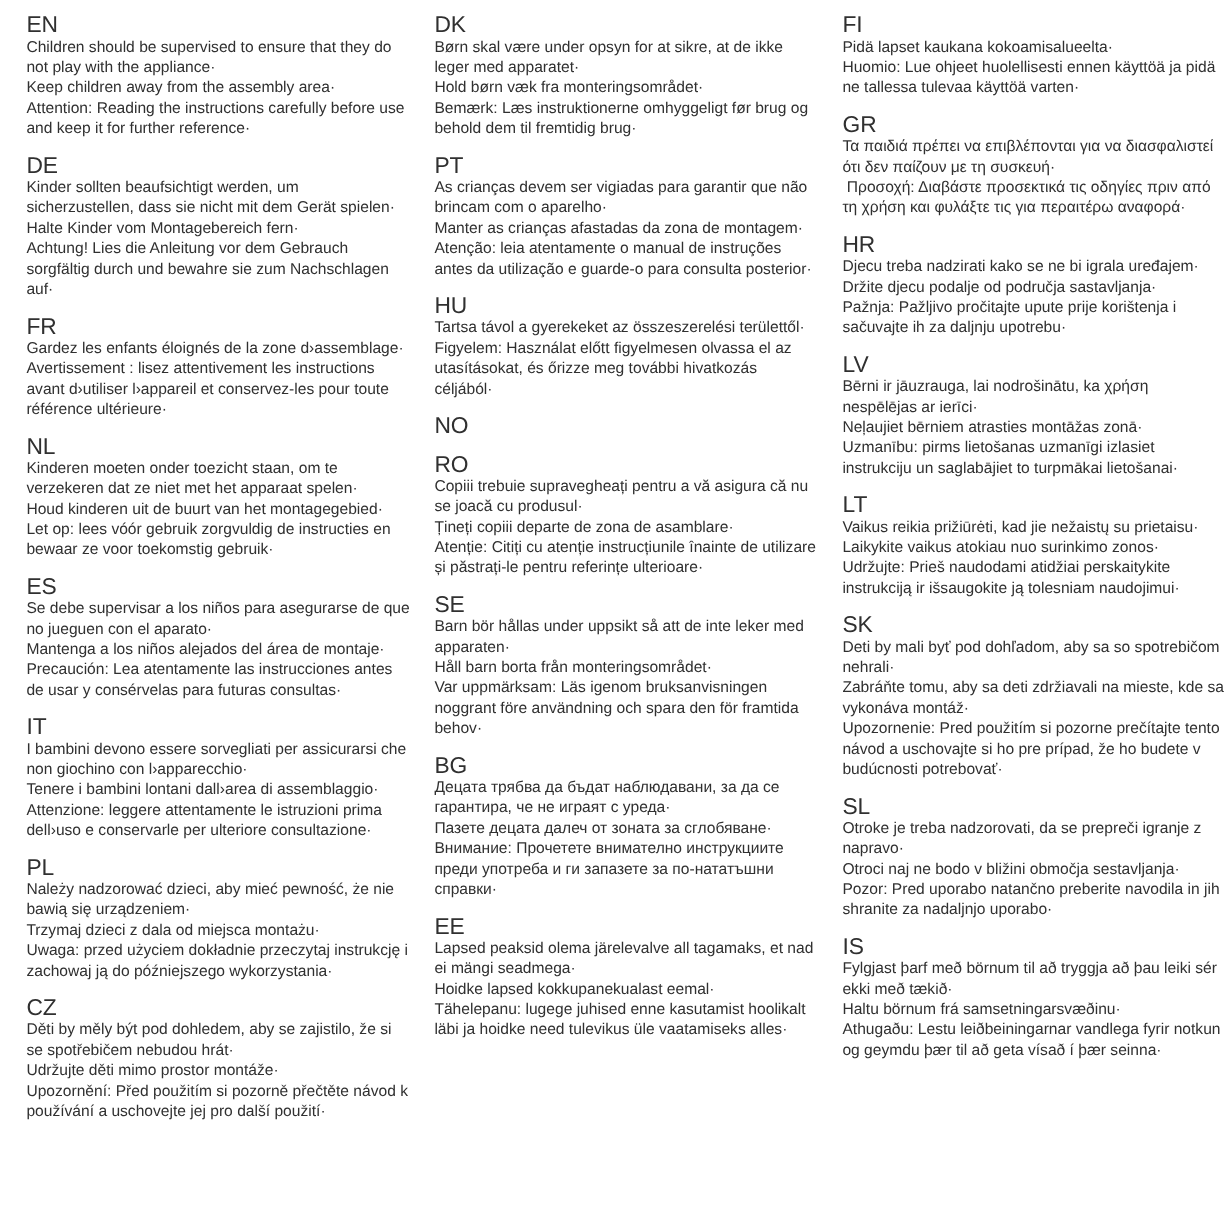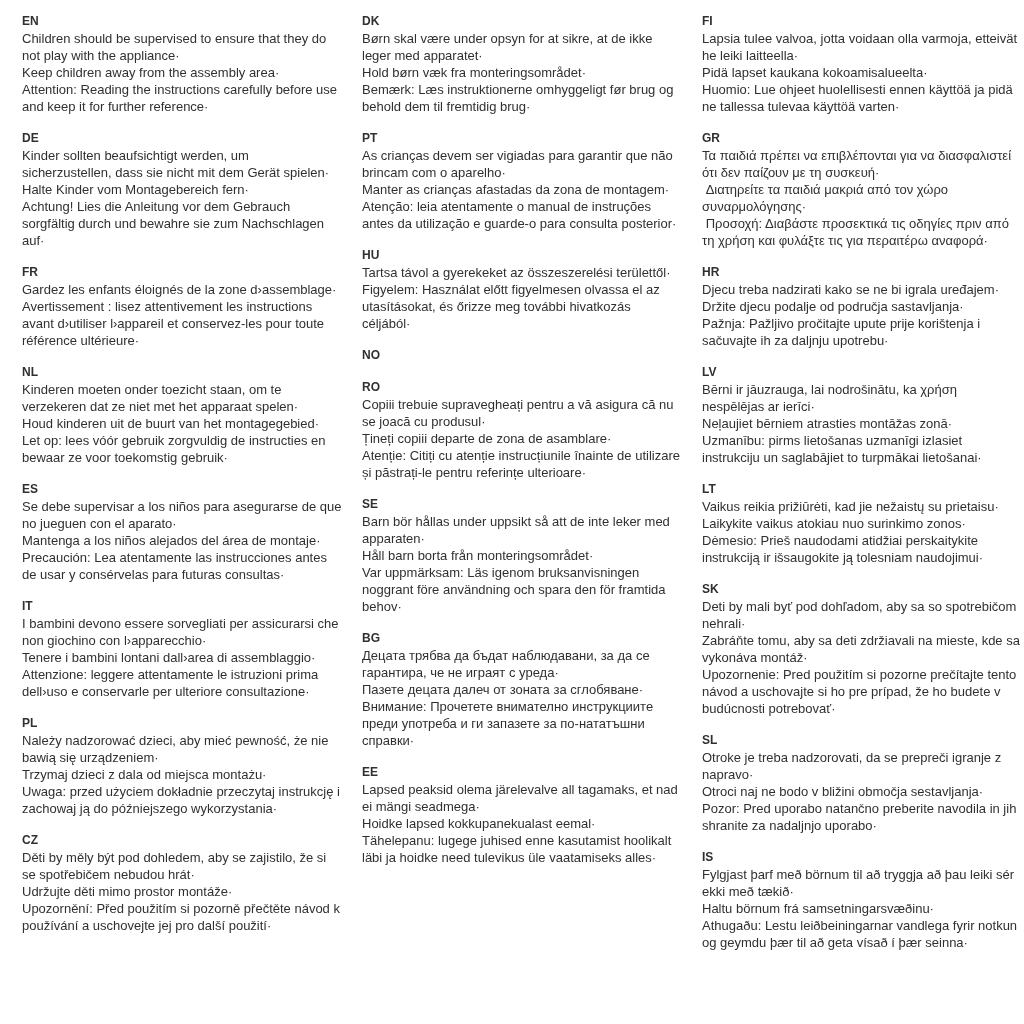--- a/index.html
+++ b/index.html
@@ -22,23 +22,23 @@
     column-gap: 20px;
     align-items: start;
   }
   .col {
     display: block;
   }
   .block {
     margin: 0 0 15px 0;
   }
   .code {
-    font-size: 12px;
+    font-size: 19px;
     line-height: 17px;
-    font-weight: bold;
+    font-weight: normal;
     margin: 0;
     padding: 0;
   }
   .sentence {
     font-size: 13px;
     line-height: 17px;
     margin: 0;
     padding: 0;
     white-space: pre-wrap;
   }
@@ -183,31 +183,29 @@
           <div class="sentence">Lapsed peaksid olema järelevalve all tagamaks, et nad ei mängi seadmega·</div>
           <div class="sentence">Hoidke lapsed kokkupanekualast eemal·</div>
           <div class="sentence">Tähelepanu: lugege juhised enne kasutamist hoolikalt läbi ja hoidke need tulevikus üle vaatamiseks alles·</div>
         </div>
   </section>
 </div>
   <div class="col">
   <section class="block">
     <h2 class="code">FI</h2>
     <div class="sentences">
-          <div class="sentence">Lapsia tulee valvoa, jotta voidaan olla varmoja, etteivät he leiki laitteella·</div>
           <div class="sentence">Pidä lapset kaukana kokoamisalueelta·</div>
           <div class="sentence">Huomio: Lue ohjeet huolellisesti ennen käyttöä ja pidä ne tallessa tulevaa käyttöä varten·</div>
         </div>
   </section>
 
   <section class="block">
     <h2 class="code">GR</h2>
     <div class="sentences">
           <div class="sentence">Τα παιδιά πρέπει να επιβλέπονται για να διασφαλιστεί ότι δεν παίζουν με τη συσκευή·</div>
-          <div class="sentence"> Διατηρείτε τα παιδιά μακριά από τον χώρο συναρμολόγησης·</div>
           <div class="sentence"> Προσοχή: Διαβάστε προσεκτικά τις οδηγίες πριν από τη χρήση και φυλάξτε τις για περαιτέρω αναφορά·</div>
         </div>
   </section>
 
   <section class="block">
     <h2 class="code">HR</h2>
     <div class="sentences">
           <div class="sentence">Djecu treba nadzirati kako se ne bi igrala uređajem·</div>
           <div class="sentence">Držite djecu podalje od područja sastavljanja·</div>
           <div class="sentence">Pažnja: Pažljivo pročitajte upute prije korištenja i sačuvajte ih za daljnju upotrebu·</div>
@@ -221,21 +219,21 @@
           <div class="sentence">Neļaujiet bērniem atrasties montāžas zonā·</div>
           <div class="sentence">Uzmanību: pirms lietošanas uzmanīgi izlasiet instrukciju un saglabājiet to turpmākai lietošanai·</div>
         </div>
   </section>
 
   <section class="block">
     <h2 class="code">LT</h2>
     <div class="sentences">
           <div class="sentence">Vaikus reikia prižiūrėti, kad jie nežaistų su prietaisu·</div>
           <div class="sentence">Laikykite vaikus atokiau nuo surinkimo zonos·</div>
-          <div class="sentence">Dėmesio: Prieš naudodami atidžiai perskaitykite instrukciją ir išsaugokite ją tolesniam naudojimui·</div>
+          <div class="sentence">Udržujte: Prieš naudodami atidžiai perskaitykite instrukciją ir išsaugokite ją tolesniam naudojimui·</div>
         </div>
   </section>
 
   <section class="block">
     <h2 class="code">SK</h2>
     <div class="sentences">
           <div class="sentence">Deti by mali byť pod dohľadom, aby sa so spotrebičom nehrali·</div>
           <div class="sentence">Zabráňte tomu, aby sa deti zdržiavali na mieste, kde sa vykonáva montáž·</div>
           <div class="sentence">Upozornenie: Pred použitím si pozorne prečítajte tento návod a uschovajte si ho pre prípad, že ho budete v budúcnosti potrebovať·</div>
         </div>

